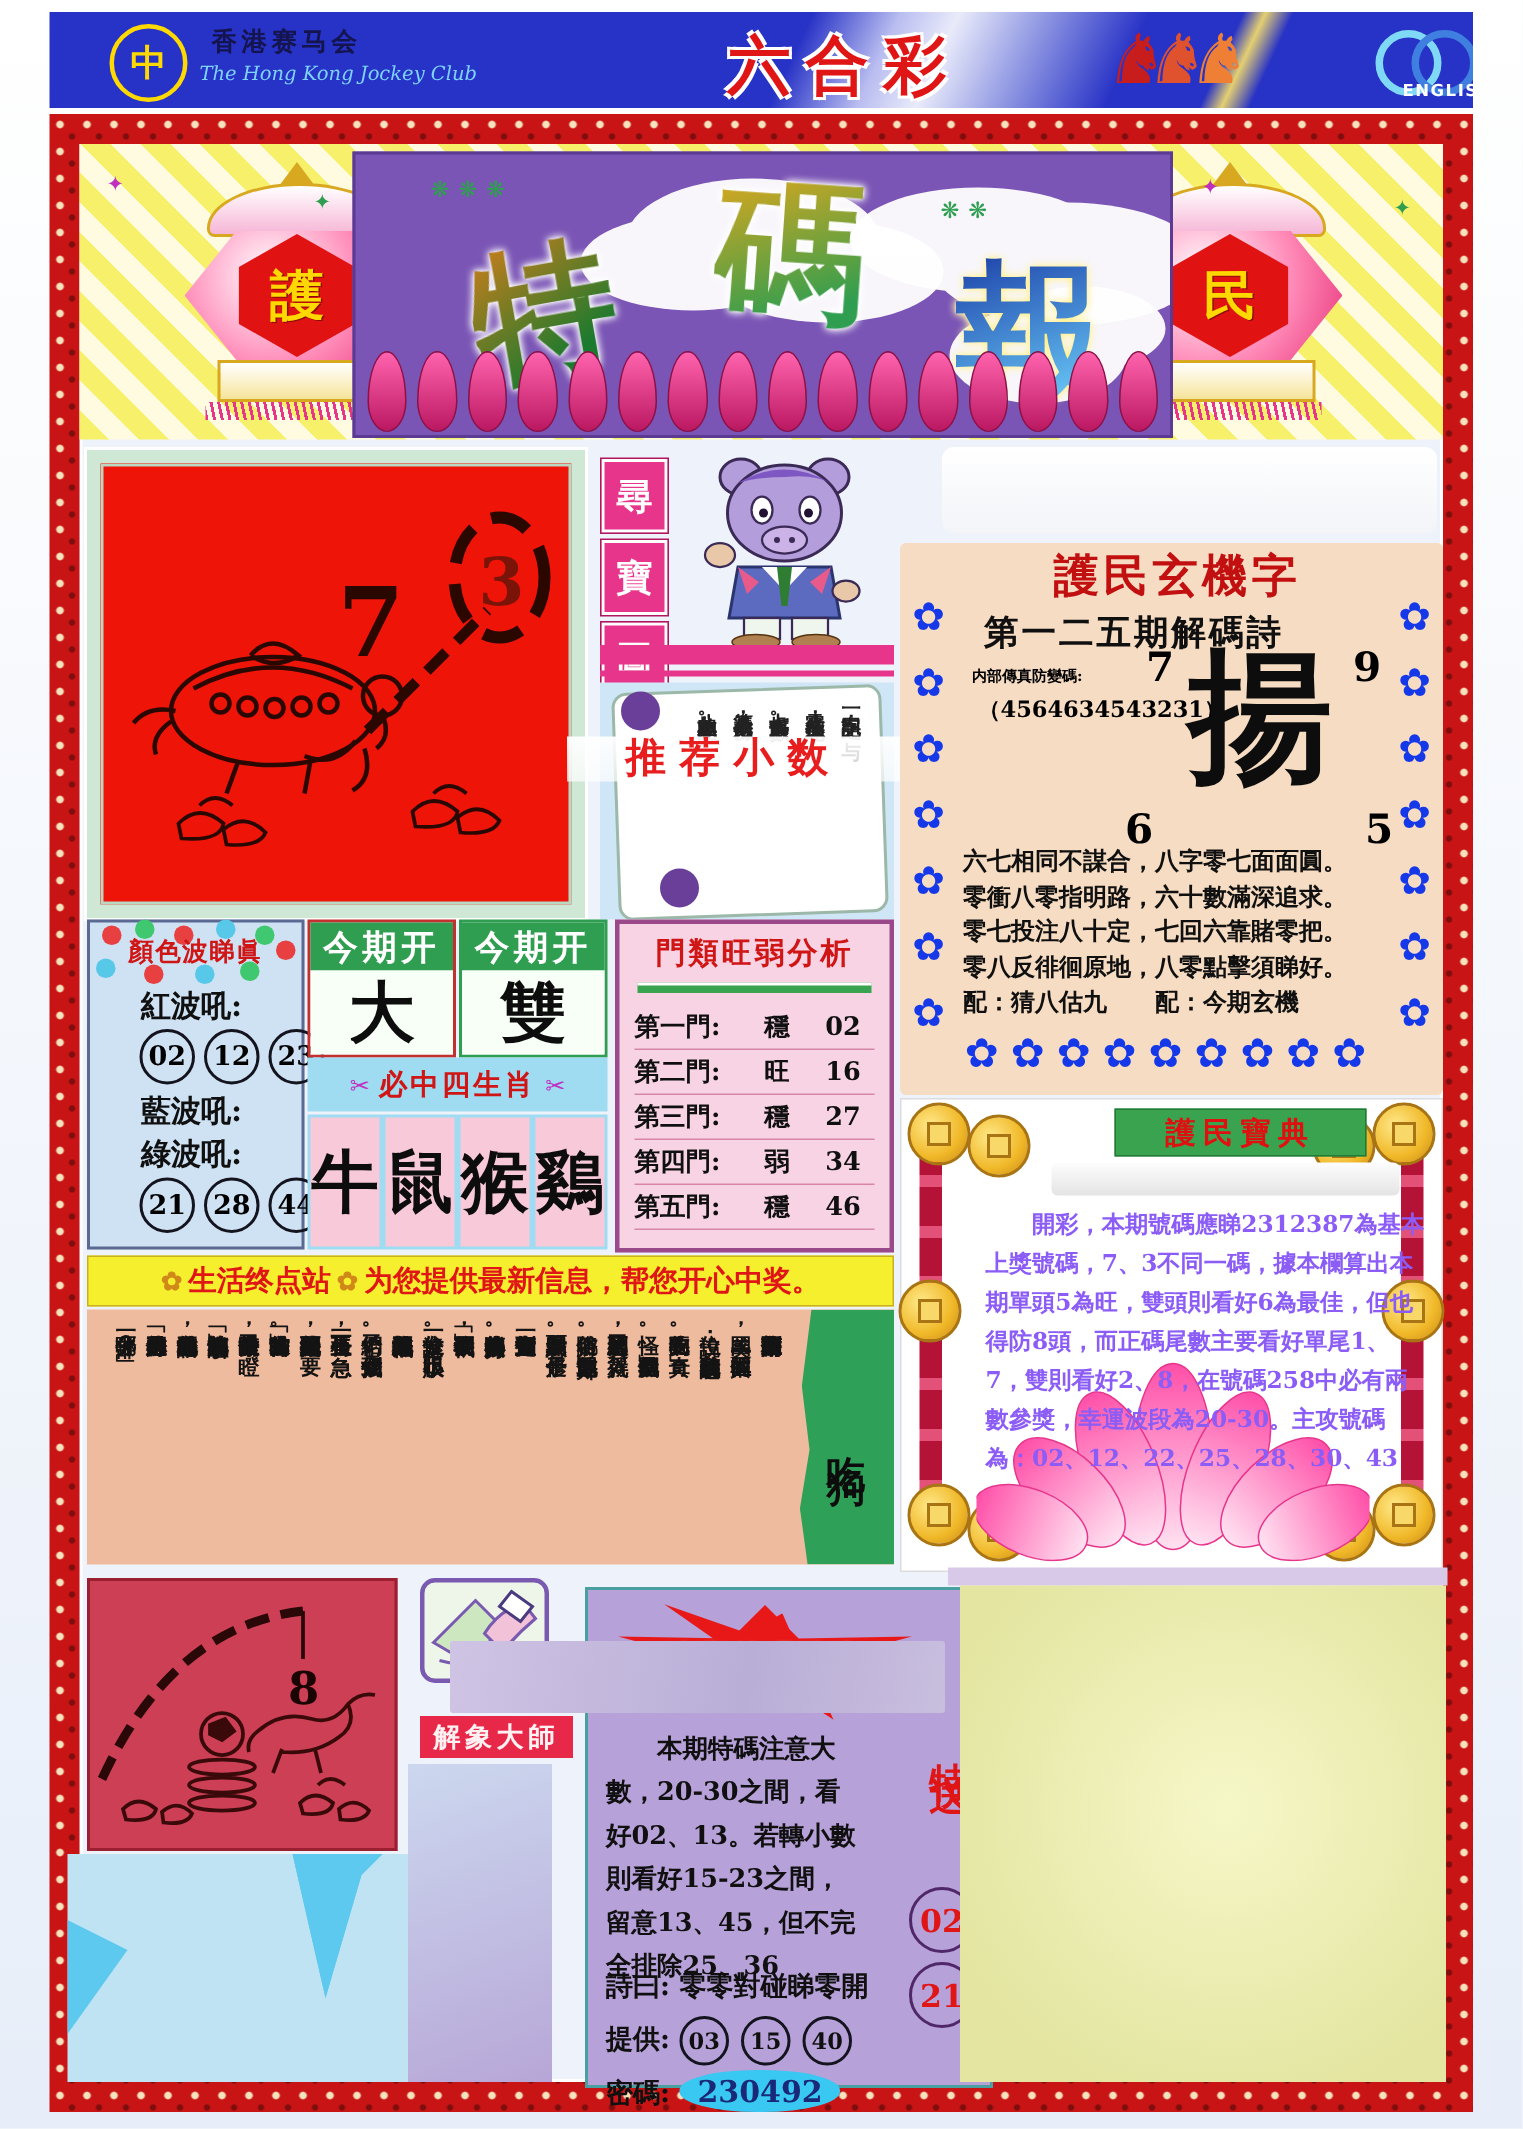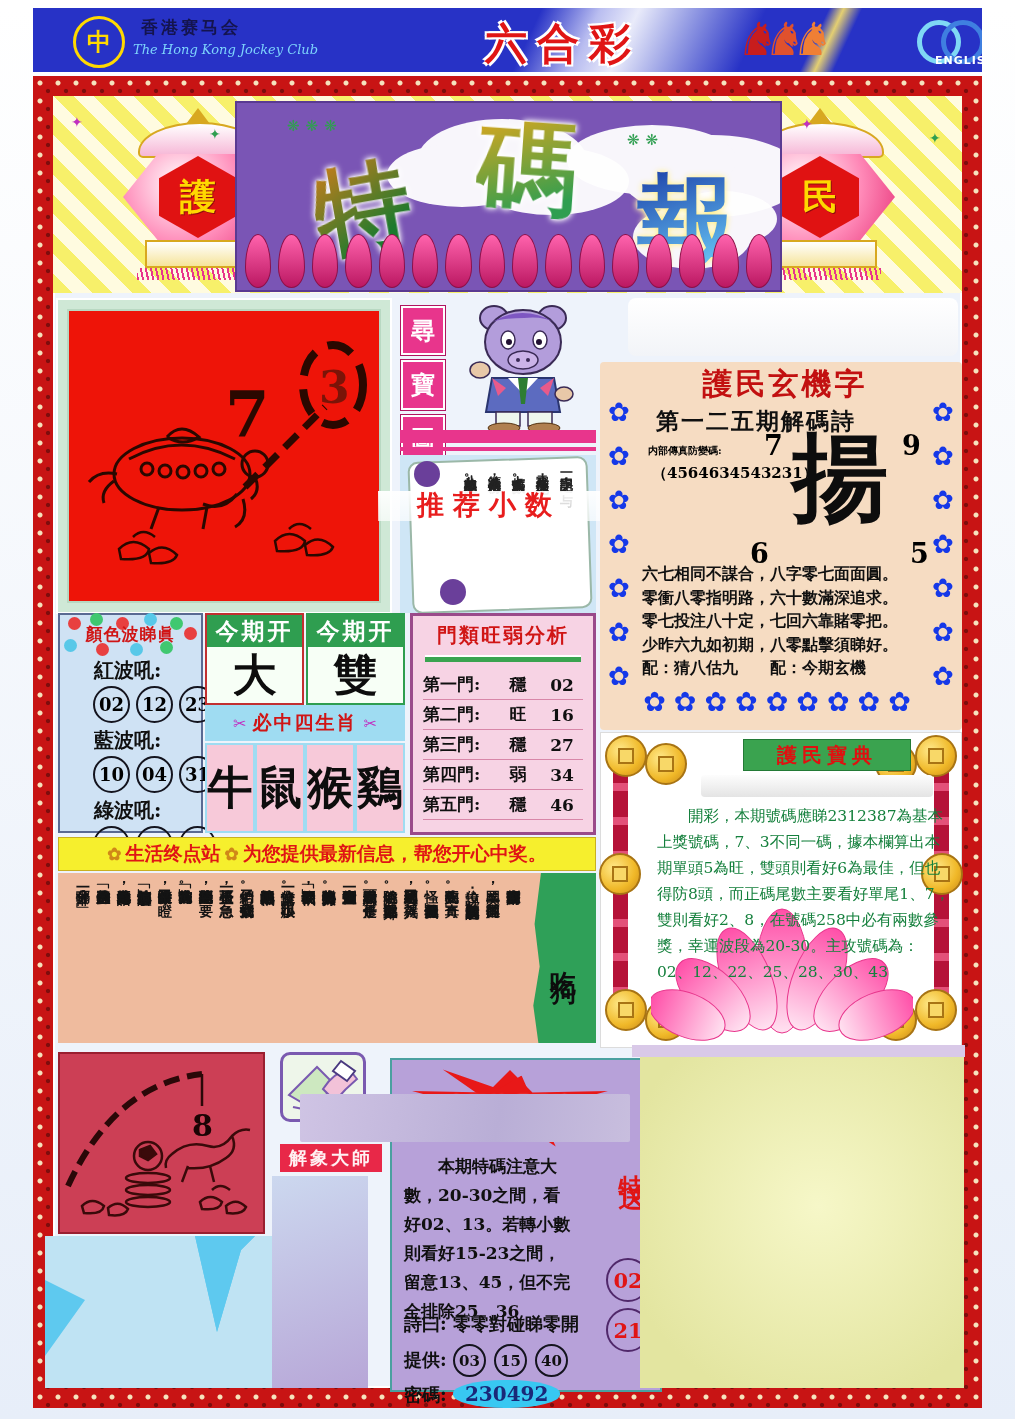--- a/index.html
+++ b/index.html
@@ -106,21 +106,21 @@
 
   
   .baodian{left:600px;top:732px;width:362px;height:316px;background:#ffffff;border:1px solid #dcdcdc;}
   .ribbon{position:absolute;width:15px;background:repeating-linear-gradient(#b51238 0 26px,#e35179 26px 34px);border-radius:7px;}
   .coin{position:absolute;width:38px;height:38px;border-radius:50%;border:2px solid #a87414;
     background:radial-gradient(circle at 35% 35%,#ffe98a,#f0b828 60%,#c8881a);}
   .coin::after{content:"";position:absolute;inset:11px;border:2px solid #a87414;background:#f8d868;}
   .bd-title{position:absolute;left:142px;top:6px;width:166px;height:30px;background:#3aa34f;border:1px solid #237a36;
     display:flex;align-items:center;justify-content:center;color:#e01010;font-size:20px;font-weight:bold;letter-spacing:5px;}
   .bd-blur{position:absolute;left:100px;top:42px;width:232px;height:22px;border-radius:4px;background:linear-gradient(#fdfdfd,#e4e4e4);}
-  .bd-body{position:absolute;left:56px;top:70px;width:294px;font-size:15.5px;font-weight:normal;line-height:26px;color:#15803d;z-index:2;text-indent:2em;}
+  .bd-body{position:absolute;left:56px;top:70px;width:294px;font-size:15.5px;font-weight:bold;line-height:26px;color:#8b5cf6;z-index:2;text-indent:2em;}
   .lotus{position:absolute;left:50px;top:168px;z-index:1;}
 
   
   .cwave{left:58px;top:613px;width:145px;height:220px;background:#cfe2f4;border:2px solid #5a6a92;}
   .balls span{position:absolute;width:13px;height:13px;border-radius:50%;}
   .cw-title{position:absolute;left:0;top:8px;width:100%;text-align:center;color:#d01515;font-size:17px;font-weight:bold;letter-spacing:1px;z-index:2;}
   .cw-label{font-size:20px;font-weight:bold;color:#101010;margin:2px 0 0 10px;}
   .cw-nums{display:flex;justify-content:space-around;padding:2px 6px;}
   .cnum{display:inline-flex;align-items:center;justify-content:center;border:2.5px solid #14141e;border-radius:50%;font-weight:bold;background:transparent;}
   .cw-nums .cnum{width:33px;height:33px;font-size:18px;}
@@ -365,21 +365,21 @@
     <span class="c" style="left:14px;top:4px;">7</span>
     <span class="c" style="left:152px;top:4px;">9</span>
     <span class="xj-main">揚</span>
     <span class="c" style="left:0px;top:112px;">6</span>
     <span class="c" style="left:160px;top:112px;">5</span>
   </div>
   <div class="xj-poem">
     <p>六七相同不謀合，八字零七面面圓。</p>
     <p>零衝八零指明路，六十數滿深追求。</p>
     <p>零七投注八十定，七回六靠賭零把。</p>
-    <p>少昨六九如初期，八零點擊須睇好。</p>
+    <p>零八反徘徊原地，八零點擊須睇好。</p>
     <p>配：猜八估九　　配：今期玄機</p>
   </div>
 </div>
 
 <div class="abs baodian">
   <div class="ribbon" style="left:12px;top:24px;height:268px;"></div>
   <div class="ribbon" style="right:12px;top:24px;height:268px;"></div>
   <div class="coin" style="left:4px;top:2px;"></div>
   <div class="coin" style="left:44px;top:10px;"></div>
   <div class="coin" style="left:-2px;top:120px;"></div>
@@ -429,25 +429,20 @@
   </div>
   <div class="cw-title">顏色波睇眞</div>
   <div style="position:absolute;left:0;top:40px;width:100%;margin-left:24px;">
     <div class="cw-label">紅波吼:</div>
     <div class="cw-nums">
       <span class="cnum">02</span>
       <span class="cnum">12</span>
       <span class="cnum">23</span>
     </div>
     <div class="cw-label">藍波吼:</div>
-    <div class="cw-nums">
-      <span class="cnum">10</span>
-      <span class="cnum">04</span>
-      <span class="cnum">31</span>
-    </div>
     <div class="cw-label">綠波吼:</div>
     <div class="cw-nums">
       <span class="cnum">21</span>
       <span class="cnum">28</span>
       <span class="cnum">44</span>
     </div>
   </div>
 </div>
 
 <div class="abs pbox" style="left:205px;top:613px;">

